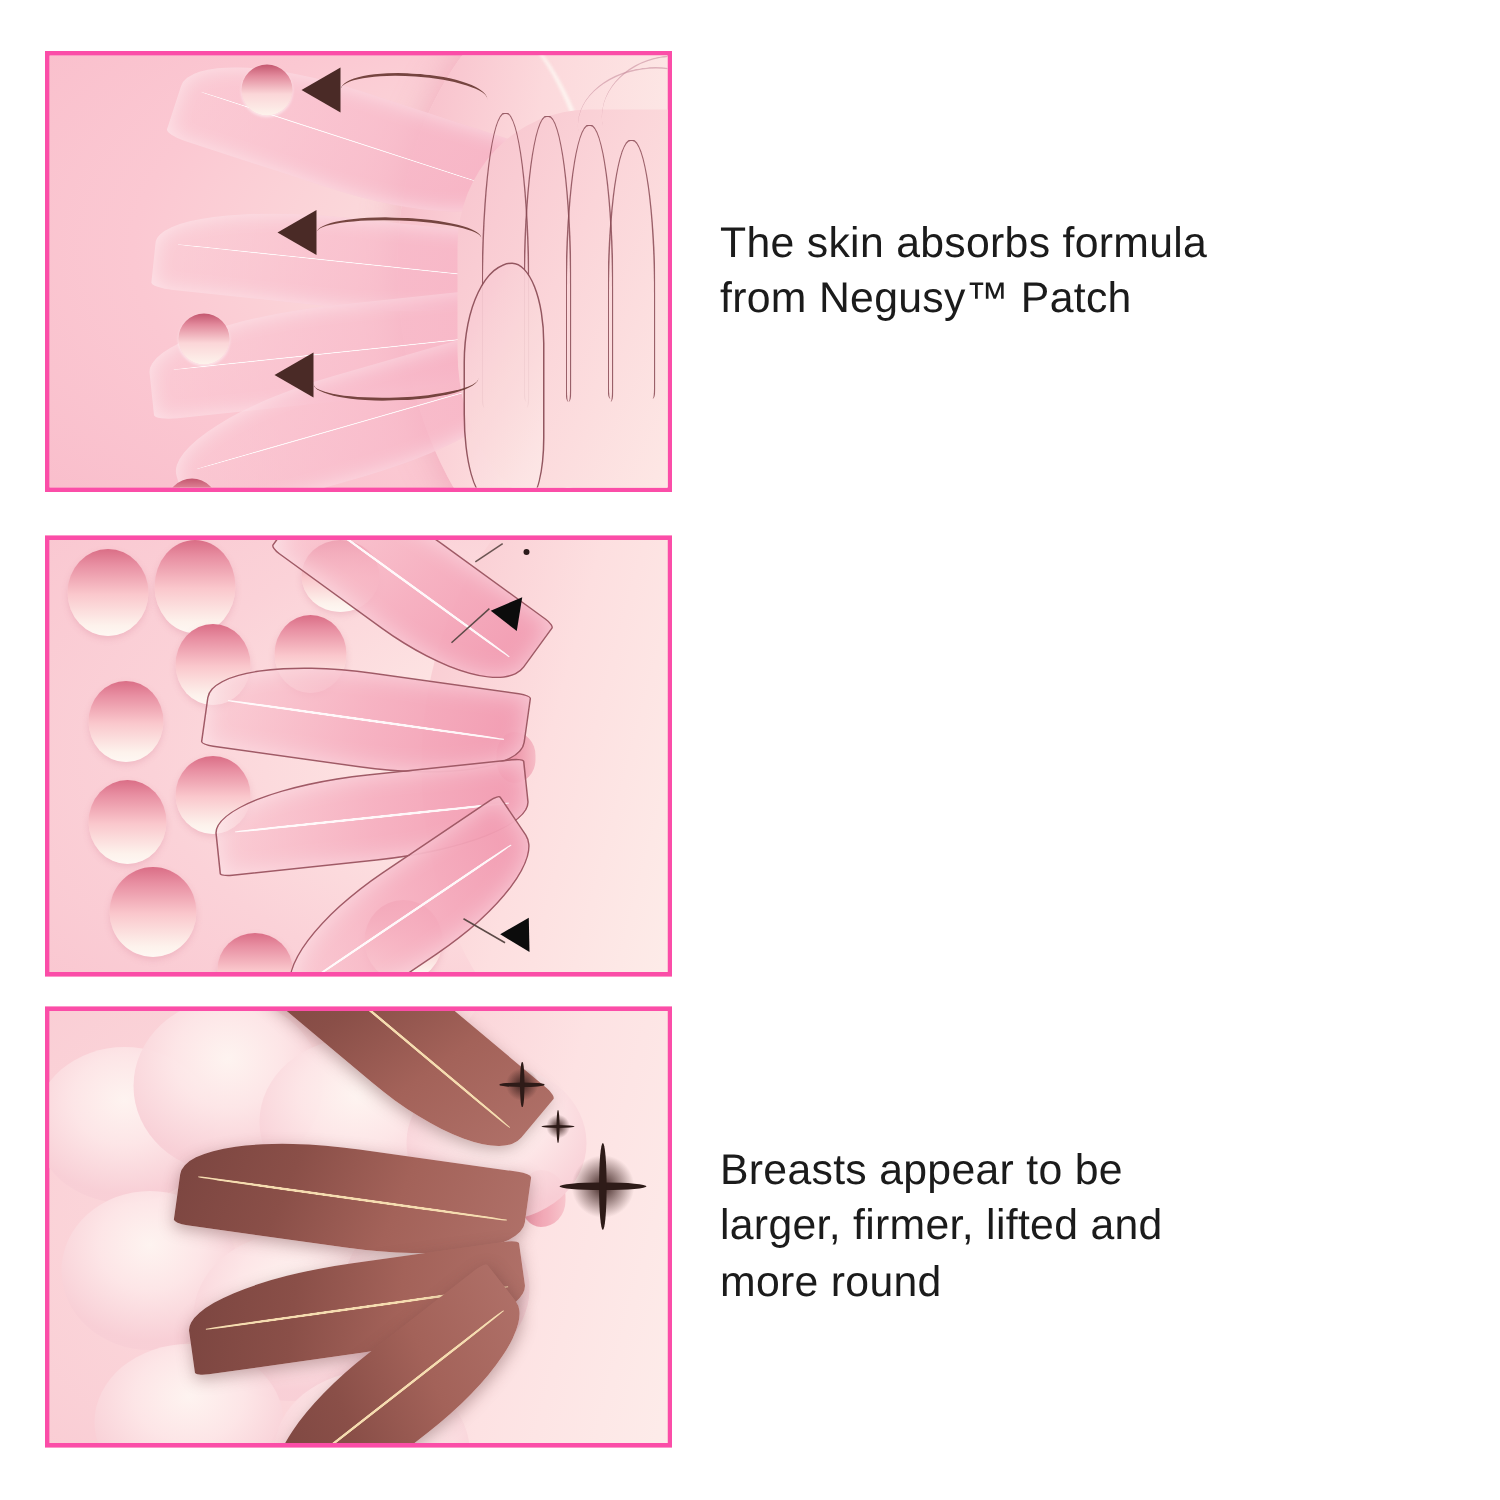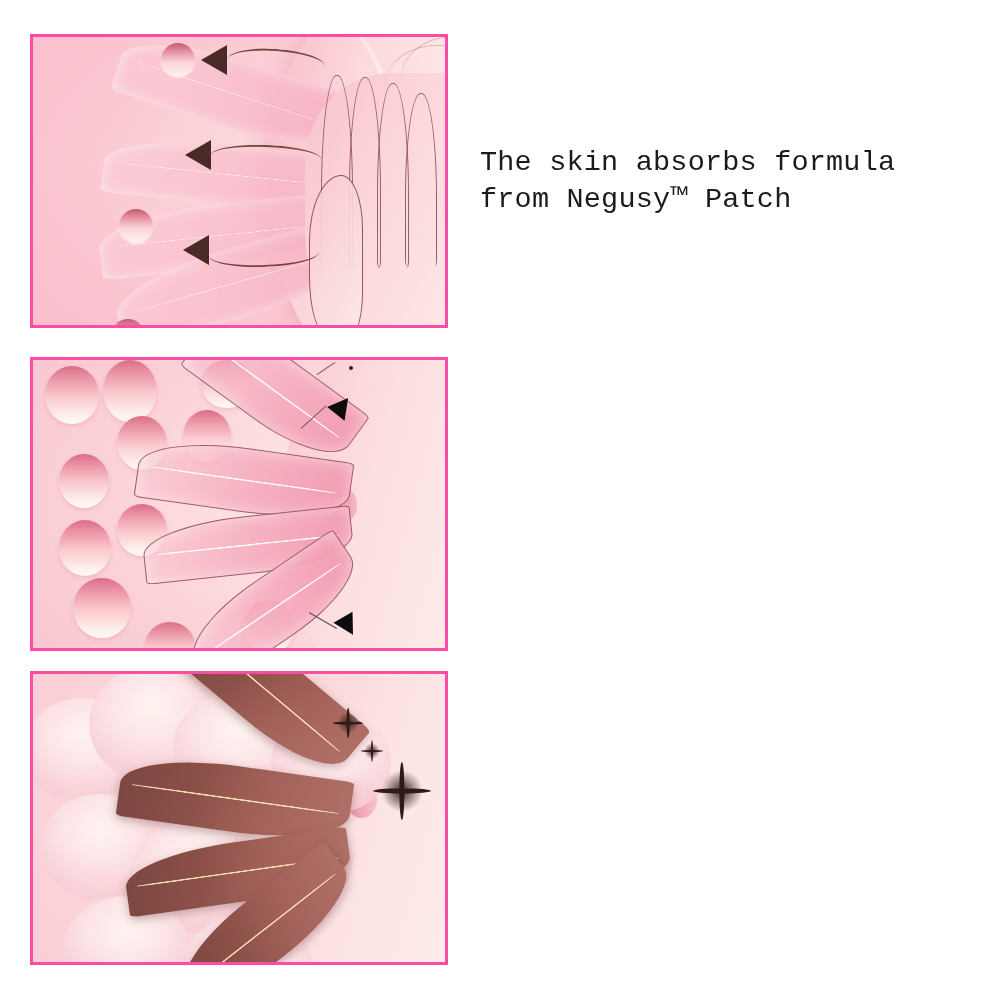--- a/index.html
+++ b/index.html
@@ -21,21 +21,20 @@
     background: #ffffff;
   }
 
   .step-row {
     position: absolute;
     left: 0;
     width: 1000px;
     display: flex;
     flex-direction: row;
     align-items: center;
-    font-family: Liberation Mono, monospace;
   }
   #row-1 { top: 33px;  height: 296px; }
   #row-2 { top: 356px; height: 296px; }
   #row-3 { top: 670px; height: 296px; }
 
   .panel {
     position: relative;
     width: 418px;
     height: 294px;
     margin-left: 30px;
@@ -441,15 +440,18 @@
         <div class="p3-leaf p3-l4">
             <span class="p3-vein"></span>
           </div>
 
         <div class="sparkle p3-s1"></div>
         <div class="sparkle p3-s2"></div>
         <div class="sparkle p3-s3"></div>
       </div>
     </div>
 
+    <div class="caption">Breasts appear to be
+larger, firmer, lifted and
+more round</div>
   </div>
 
 </div>
 
 </body></html>

